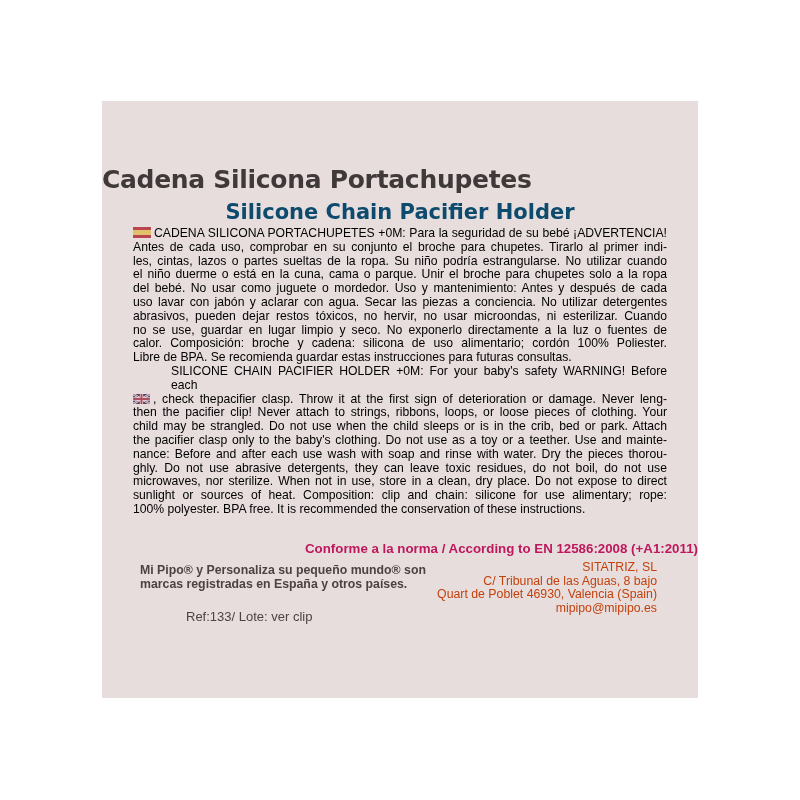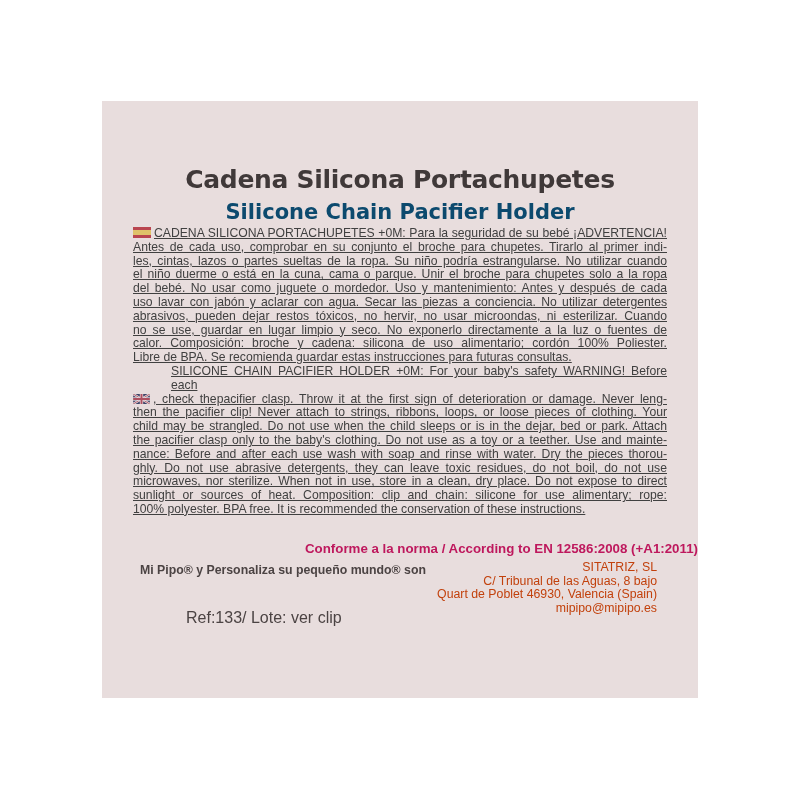--- a/index.html
+++ b/index.html
@@ -1,43 +1,43 @@
 <!DOCTYPE html>
 <html><head>
 <meta charset="utf-8">
 <style>
   html,body{margin:0;padding:0;background:#ffffff;}
   .page{position:relative;width:800px;height:800px;background:#ffffff;overflow:hidden;
         font-family:"Liberation Sans",sans-serif;}
   .card{position:absolute;left:102px;top:101px;width:596px;height:597px;
         background:#e8dddd;color:#4b4343;}
-  .title{position:absolute;top:64px;left:0;right:0;margin:0;text-align:center;
+  .title{position:absolute;top:64px;left:0;right:0;margin:0;
          font-family:"DejaVu Sans",sans-serif;font-weight:bold;font-size:25px;
          letter-spacing:-0.3px;color:#403939;}
   .subtitle{position:absolute;top:99px;left:0;right:0;margin:0;text-align:center;
             font-family:"DejaVu Sans",sans-serif;font-weight:bold;font-size:21px;
             color:#0c4a6e;}
   .body-text{position:absolute;top:126px;left:31px;width:534px;
-             font-size:12.2px;line-height:13.8px;color:#404040;text-decoration:underline;}
+             font-size:12.2px;line-height:13.8px;color:#000000;}
   .body-line{text-align:justify;text-align-last:justify;}
   .body-line.last{text-align-last:left;}
   .body-line.indent{padding-left:38px;}
   .flag{display:inline-block;vertical-align:-1px;margin-right:3px;line-height:0;}
   .flag-es{width:18px;height:11px;
            background:linear-gradient(to bottom,
              #b9454f 0%,#b9454f 28%,#dfc269 28%,#dfc269 72%,#b9454f 72%,#b9454f 100%);}
   .flag-uk{width:17px;height:10px;}
   .flag-uk svg{display:block;}
   .compliance{position:absolute;top:440px;left:0;right:0;text-align:right;
               font-weight:bold;font-size:13.3px;color:#be185d;}
   .trademark{position:absolute;top:462px;left:38px;font-weight:bold;
              font-size:12.3px;line-height:14px;color:#4b4343;}
   .company{position:absolute;top:460px;right:41px;text-align:right;
            font-size:12.3px;line-height:13.6px;color:#c2410c;}
-  .reflot{position:absolute;top:508px;left:84px;font-size:16px;color:#4b4343;}
+  .reflot{position:absolute;top:508px;left:84px;font-size:13px;color:#4b4343;}
 </style>
 </head>
 <body>
 
 <div class="page">
   <div class="card">
     <h1 class="title">Cadena Silicona Portachupetes</h1>
     <h2 class="subtitle">Silicone Chain Pacifier Holder</h2>
 
     <div class="body-text">
@@ -55,33 +55,34 @@
         <div class="body-line"><span class="flag flag-uk"><svg viewBox="0 0 30 18" width="17" height="10" xmlns="http://www.w3.org/2000/svg">
               <rect width="30" height="18" fill="#3f4266"></rect>
               <path d="M0 0 L30 18 M30 0 L0 18" stroke="#e9e3e4" stroke-width="4"></path>
               <path d="M0 0 L30 18 M30 0 L0 18" stroke="#ad4f60" stroke-width="1.6"></path>
               <rect x="12" width="6" height="18" fill="#e9e3e4"></rect>
               <rect y="6" width="30" height="6" fill="#e9e3e4"></rect>
               <rect x="13.2" width="3.6" height="18" fill="#ad4f60"></rect>
               <rect y="7.2" width="30" height="3.6" fill="#ad4f60"></rect>
             </svg></span><span>, check thepacifier clasp. Throw it at the first sign of deterioration or damage. Never leng-</span></div>
         <div class="body-line"><span>then the pacifier clip! Never attach to strings, ribbons, loops, or loose pieces of clothing. Your</span></div>
-        <div class="body-line"><span>child may be strangled. Do not use when the child sleeps or is in the dejar, bed or park. Attach</span></div>
+        <div class="body-line"><span>child may be strangled. Do not use when the child sleeps or is in the crib, bed or park. Attach</span></div>
         <div class="body-line"><span>the pacifier clasp only to the baby's clothing. Do not use as a toy or a teether. Use and mainte-</span></div>
         <div class="body-line"><span>nance: Before and after each use wash with soap and rinse with water. Dry the pieces thorou-</span></div>
         <div class="body-line"><span>ghly. Do not use abrasive detergents, they can leave toxic residues, do not boil, do not use</span></div>
         <div class="body-line"><span>microwaves, nor sterilize. When not in use, store in a clean, dry place. Do not expose to direct</span></div>
         <div class="body-line"><span>sunlight or sources of heat. Composition: clip and chain: silicone for use alimentary; rope:</span></div>
         <div class="body-line last"><span>100% polyester. BPA free. It is recommended the conservation of these instructions.</span></div>
       </div>
 
     <div class="compliance">Conforme a la norma / According to EN 12586:2008 (+A1:2011)</div>
 
     <div class="trademark">
         <div class="tm-line"><span>Mi Pipo® y Personaliza su pequeño mundo® son</span></div>
+        <div class="tm-line"><span>marcas registradas en España y otros países.</span></div>
       </div>
 
     <div class="company">
         <div class="co-line"><span>SITATRIZ, SL</span></div>
         <div class="co-line"><span>C/ Tribunal de las Aguas, 8 bajo</span></div>
         <div class="co-line"><span>Quart de Poblet 46930, Valencia (Spain)</span></div>
         <div class="co-line"><span>mipipo@mipipo.es</span></div>
       </div>
 
     <div class="reflot">Ref:133/ Lote: ver clip</div>

